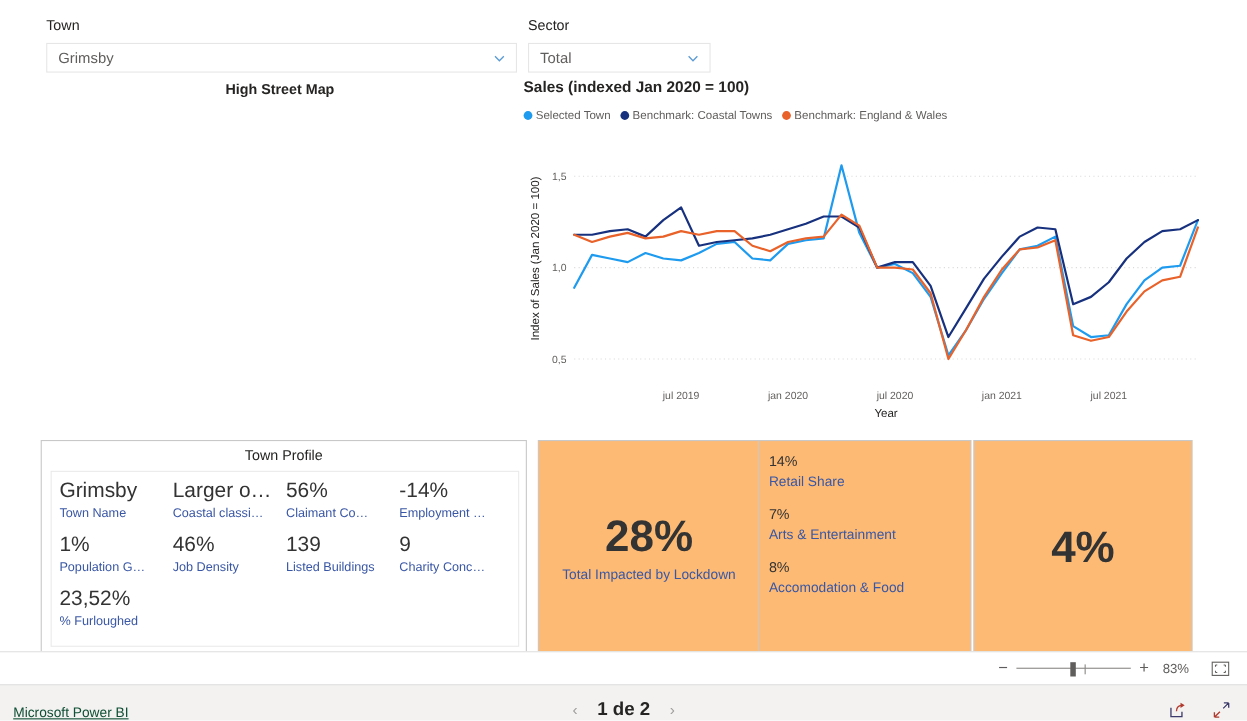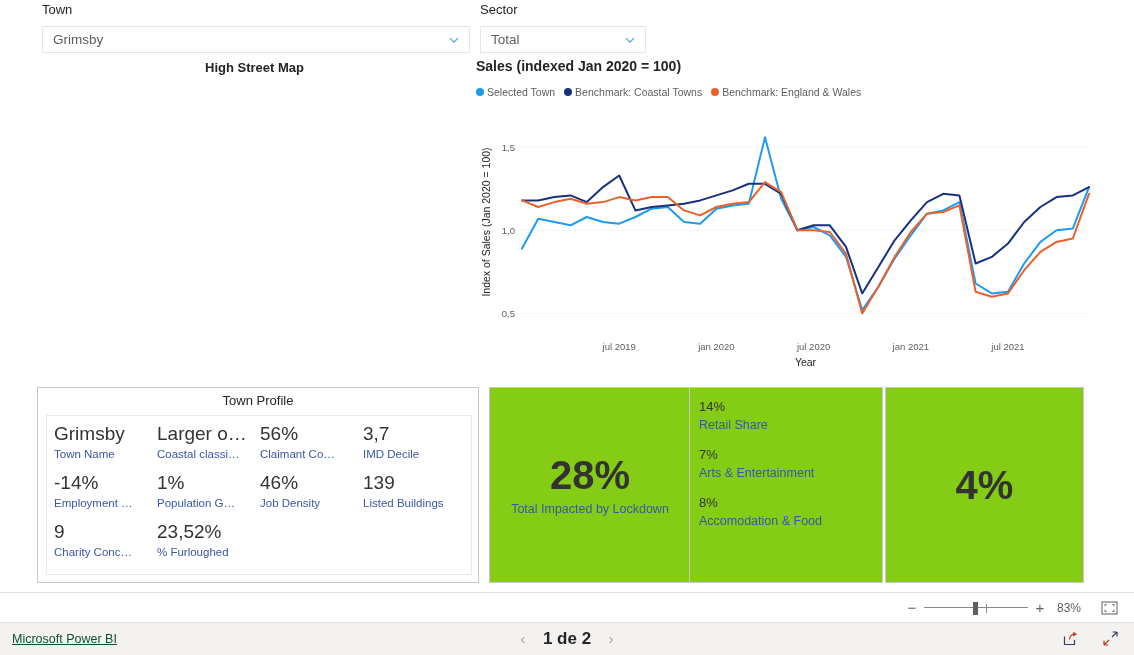--- a/index.html
+++ b/index.html
@@ -4,21 +4,21 @@
 <style>
   * { box-sizing: border-box; }
   html, body {
     margin: 0; padding: 0;
     width: 1134px; height: 655px;
     background: #ffffff;
     font-family: "Liberation Sans", sans-serif;
     overflow: hidden;
   }
   #report {
-    position: absolute; left: 0; top: 0;
+    position: absolute; left: 0; top: 13px;
     width: 1022px; height: 592px;
     background: #ffffff;
   }
 
   
   .slicer-label {
     position: absolute;
     font-size: 13px;
     color: #252423;
     font-weight: 400;
@@ -92,21 +92,21 @@
     font-size: 19px; color: #333333; line-height: 24px;
     white-space: nowrap; overflow: hidden;
   }
   .tile-label {
     font-size: 11.5px; color: #3A57A5; line-height: 17px;
     white-space: nowrap; overflow: hidden;
   }
 
   
   .kpi-card {
-    position: absolute; border: 1px solid #c8c8c8; background: #84cc16;
+    position: absolute; border: 1px solid #c8c8c8; background: #fdba74;
   }
   #kpi-lockdown { left: 489px; top: 387px; width: 202px; height: 196px; }
   #kpi-sectors  { left: 689px; top: 387px; width: 194px; height: 196px; }
   #kpi-charity  { left: 885px; top: 387px; width: 199px; height: 196px; }
   .kpi-center {
     position: absolute; left: 0; right: 0; top: 50%;
     transform: translateY(-50%); text-align: center;
   }
   .kpi-big { font-size: 40px; font-weight: bold; color: #333333; line-height: 48px; }
   .kpi-sub { font-size: 12.5px; color: #3A57A5; line-height: 20px; }
@@ -148,21 +148,21 @@
     width: 22px; height: 18px; margin-left: 8px;
     display: flex; align-items: center; justify-content: center;
   }
 
   
   #footer {
     position: absolute; left: 0; top: 622px;
     width: 1134px; height: 33px;
     background: #f3f2f1;
     border-top: 1px solid #e0e0e0;
-    display: flex; align-items: center;
+    display: flex; align-items: flex-end;
   }
   #footer-brand {
     margin-left: 12px;
     font-size: 12.5px; color: #0f4f35;
     text-decoration: underline;
     cursor: pointer;
   }
   .pager {
     position: absolute; left: 50%; transform: translateX(-50%);
     display: flex; align-items: center; gap: 14px;
@@ -250,24 +250,20 @@
           </div>
           <div class="tile">
             <div class="tile-value">Larger o…</div>
             <div class="tile-label">Coastal classi…</div>
           </div>
           <div class="tile">
             <div class="tile-value">56%</div>
             <div class="tile-label">Claimant Co…</div>
           </div>
           <div class="tile">
-            <div class="tile-value">3,7</div>
-            <div class="tile-label">IMD Decile</div>
-          </div>
-          <div class="tile">
             <div class="tile-value">-14%</div>
             <div class="tile-label">Employment …</div>
           </div>
           <div class="tile">
             <div class="tile-value">1%</div>
             <div class="tile-label">Population G…</div>
           </div>
           <div class="tile">
             <div class="tile-value">46%</div>
             <div class="tile-label">Job Density</div>

